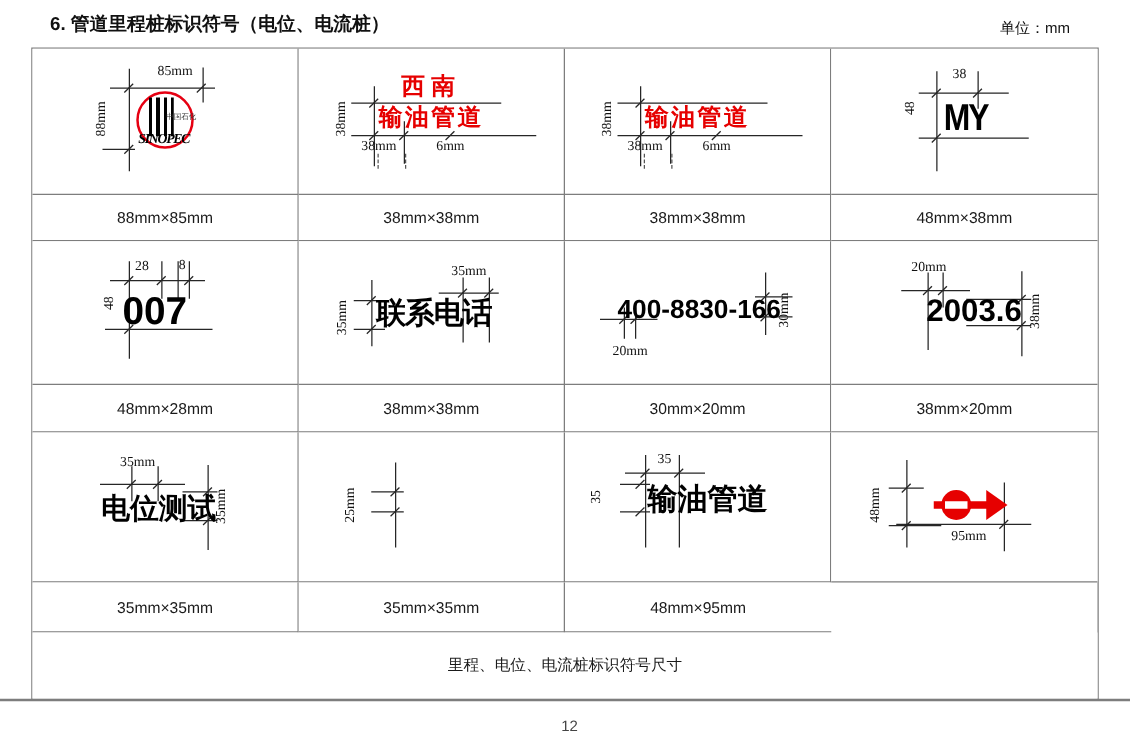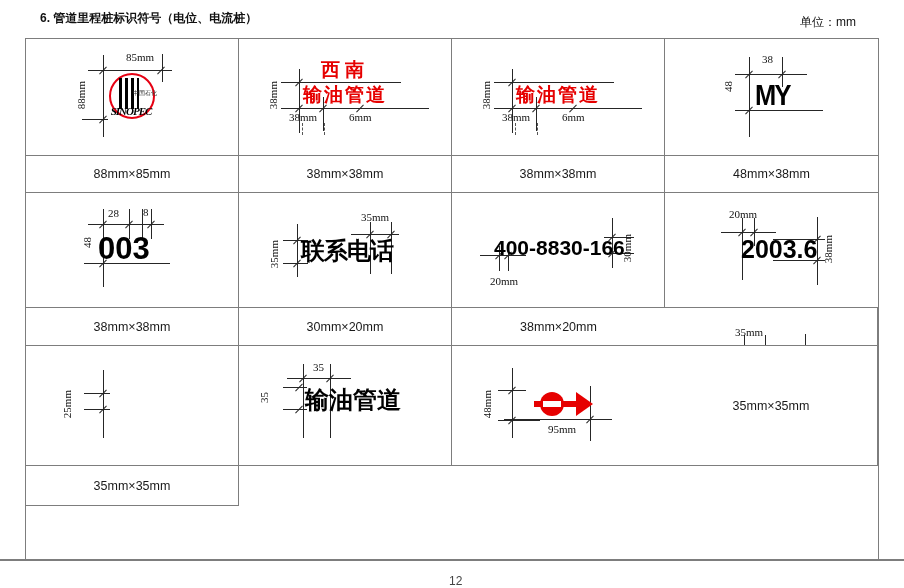--- a/index.html
+++ b/index.html
@@ -1,20 +1,20 @@
 <!DOCTYPE html>
 <html><head>
 <meta charset="utf-8">
 <style>
   html,body{margin:0;padding:0;}
   body{
     width:904px;height:588px;position:relative;background:#ffffff;overflow:hidden;
     font-family:"Liberation Sans",sans-serif;
   }
-  .title{position:absolute;left:40px;top:10px;font-size:12px;font-weight:bold;color:#111;}
+  .title{position:absolute;left:40px;top:10px;font-size:15px;font-weight:bold;color:#111;}
   .unit{position:absolute;right:48px;top:14px;font-size:12px;color:#111;}
   .tbl{
     position:absolute;left:25px;top:38px;width:854px;height:522px;
     display:grid;grid-template-columns:repeat(4,1fr);
     grid-template-rows:117px 37px 115px 38px 120px 40px 1fr;
     border:1px solid #7d7d7d;box-sizing:border-box;
   }
   .cell{border-right:1px solid #7d7d7d;border-bottom:1px solid #7d7d7d;position:relative;overflow:hidden;background:#fff;box-sizing:border-box;}
   .cell.c4{border-right:none;}
   .size{display:flex;align-items:center;justify-content:center;font-size:12.5px;color:#1a1a1a;}
@@ -125,21 +125,21 @@
     <div class="dl h" style="left:62px;top:31px;width:76px"></div>
     <div class="dl h" style="left:58px;top:70px;width:86px"></div>
     <div class="dl v" style="left:77px;top:16px;height:78px"></div>
     <div class="dl v" style="left:103px;top:16px;height:30px"></div>
     <div class="dl v" style="left:116px;top:16px;height:30px"></div>
     <div class="dl v" style="left:125px;top:16px;height:30px"></div>
     <div class="tk" style="left:72px;top:31px"></div>
     <div class="tk" style="left:98px;top:31px"></div>
     <div class="tk" style="left:120px;top:31px"></div>
     <div class="tk" style="left:72px;top:70px"></div>
-    <div class="sym" style="left:72px;top:40px;font-size:31px;letter-spacing:0px">003</div>
+    <div class="sym" style="left:72px;top:40px;font-size:31px;letter-spacing:0px">007</div>
     <div class="dim" style="left:82px;top:15px">28</div>
     <div class="dim" style="left:117px;top:14px">8</div>
     <div class="dim rot" style="left:56px;top:44px">48</div>
   </div>
 
   <div class="cell">
     <div class="dl h" style="left:112px;top:41px;width:48px"></div>
     <div class="dl v" style="left:131px;top:29px;height:52px"></div>
     <div class="dl v" style="left:152px;top:29px;height:52px"></div>
     <div class="dl v" style="left:58px;top:31px;height:53px"></div>
@@ -179,20 +179,21 @@
     <div class="dl h" style="left:108px;top:67px;width:52px"></div>
     <div class="tk" style="left:72px;top:39px"></div>
     <div class="tk" style="left:84px;top:39px"></div>
     <div class="tk" style="left:147px;top:46px"></div>
     <div class="tk" style="left:147px;top:67px"></div>
     <div class="sym" style="left:76px;top:44px;font-size:25px">2003.6</div>
     <div class="dim" style="left:64px;top:16px">20mm</div>
     <div class="dim rot" style="left:158px;top:42px">38mm</div>
   </div>
 
+  <div class="cell size">48mm×28mm</div>
   <div class="cell size">38mm×38mm</div>
   <div class="cell size">30mm×20mm</div>
   <div class="cell size c4">38mm×20mm</div>
 
   <div class="cell">
     <div class="dl h" style="left:54px;top:41px;width:68px"></div>
     <div class="dl v" style="left:79px;top:27px;height:28px"></div>
     <div class="dl v" style="left:100px;top:27px;height:28px"></div>
     <div class="dl v" style="left:140px;top:26px;height:68px"></div>
     <div class="dl h" style="left:120px;top:47px;width:28px"></div>
@@ -244,18 +245,20 @@
       <div class="a-circ"></div>
       <div class="a-slot"></div>
       <div class="a-head"></div>
     </div>
     <div class="dim rot" style="left:30px;top:44px">48mm</div>
     <div class="dim" style="left:96px;top:78px">95mm</div>
   </div>
 
   <div class="cell size">35mm×35mm</div>
   <div class="cell size">35mm×35mm</div>
-
+  <div class="cell size c4">48mm×95mm</div>
+
+  <div class="cell caption">里程、电位、电流桩标识符号尺寸</div>
 
 </div>
 
 <div class="footer-rule"></div>
 <div class="pageno">12</div>
 
 </body></html>

